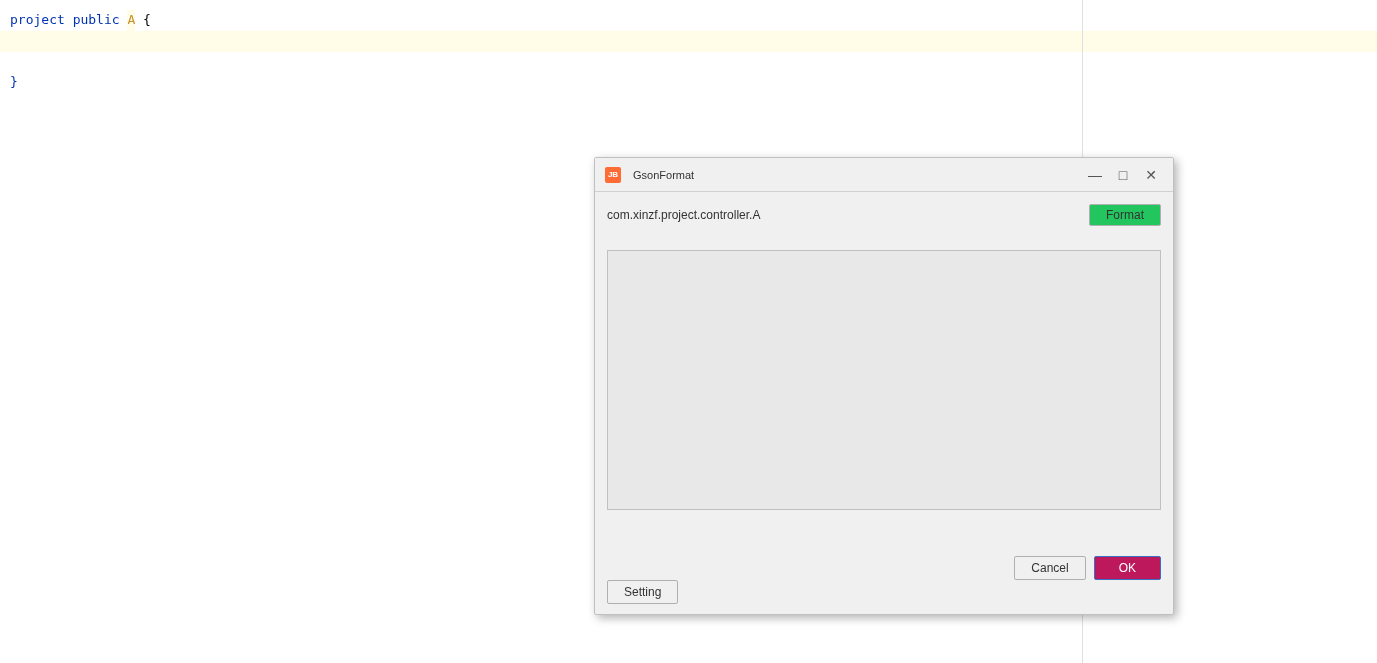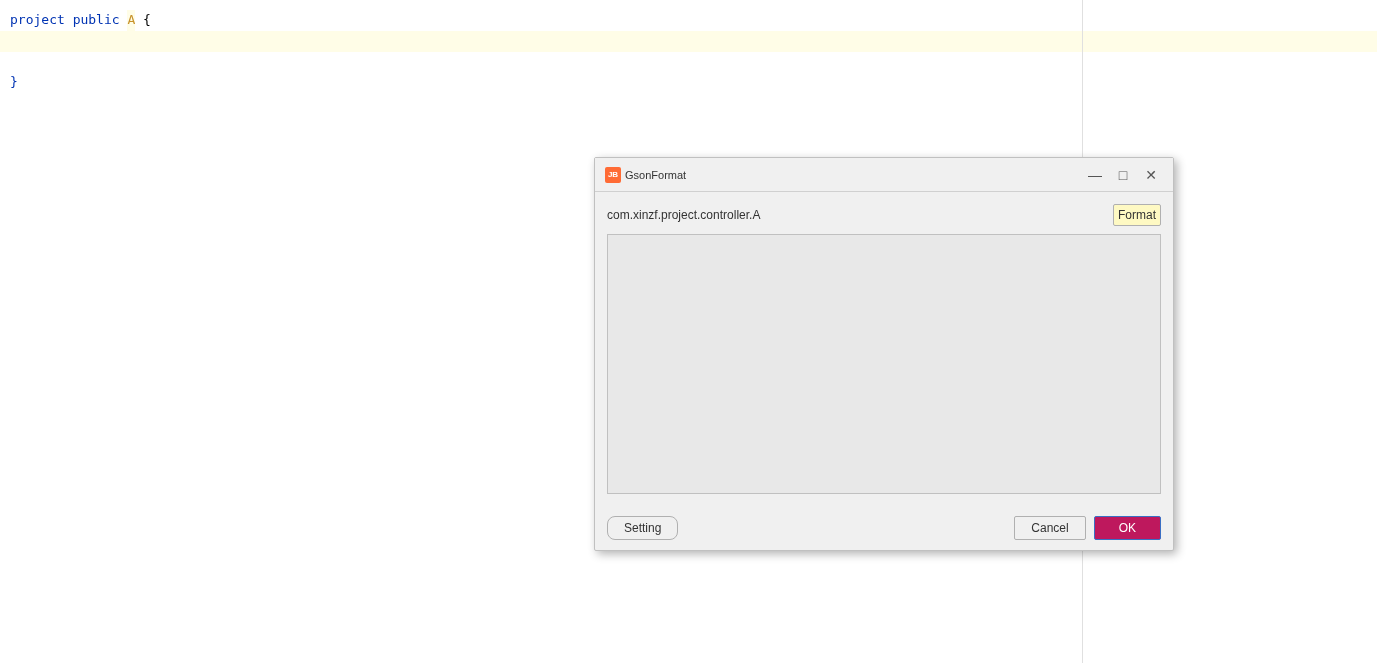--- a/index.html
+++ b/index.html
@@ -89,21 +89,21 @@
       justify-content: space-between;
       padding: 6px 10px;
       background: #f0f0f0;
       border-bottom: 1px solid #d0d0d0;
       height: 34px;
     }
 
     .dialog-title-left {
       display: flex;
       align-items: center;
-      gap: 4px;
+      gap: 12px;
     }
 
     .dialog-logo {
       width: 16px;
       height: 16px;
       background: #ff6b35;
       border-radius: 2px;
       display: flex;
       align-items: center;
       justify-content: center;
@@ -141,32 +141,32 @@
     
     .dialog-body {
       padding: 12px 12px 10px 12px;
     }
 
     
     .dialog-top-row {
       display: flex;
       align-items: center;
       justify-content: space-between;
-      margin-bottom: 8px;
+      margin-bottom: 24px;
     }
 
     .class-path-text {
       font-family: 'Segoe UI', sans-serif;
       font-size: 12px;
       color: #333;
     }
 
     .format-button {
-      padding: 3px 4px;
-      background: #fef9c3;
+      padding: 3px 16px;
+      background: #22c55e;
       border: 1px solid #b0b0b0;
       border-radius: 2px;
       font-family: 'Segoe UI', sans-serif;
       font-size: 12px;
       color: #333;
       cursor: pointer;
     }
 
     
     .dialog-textarea {
@@ -187,25 +187,26 @@
       display: flex;
       align-items: center;
       justify-content: space-between;
       padding: 8px 12px 10px 12px;
     }
 
     .setting-button {
       padding: 4px 16px;
       background: #f0f0f0;
       border: 1px solid #b0b0b0;
-      border-radius: 8px;
-      font-family: 'Segoe UI', sans-serif;
-      font-size: 12px;
-      color: #333;
-      cursor: pointer;
+      border-radius: 2px;
+      font-family: 'Segoe UI', sans-serif;
+      font-size: 12px;
+      color: #333;
+      cursor: pointer;
+      margin-top: 48px;
     }
 
     .footer-right {
       display: flex;
       gap: 8px;
     }
 
     .cancel-button {
       padding: 4px 16px;
       background: #f0f0f0;

